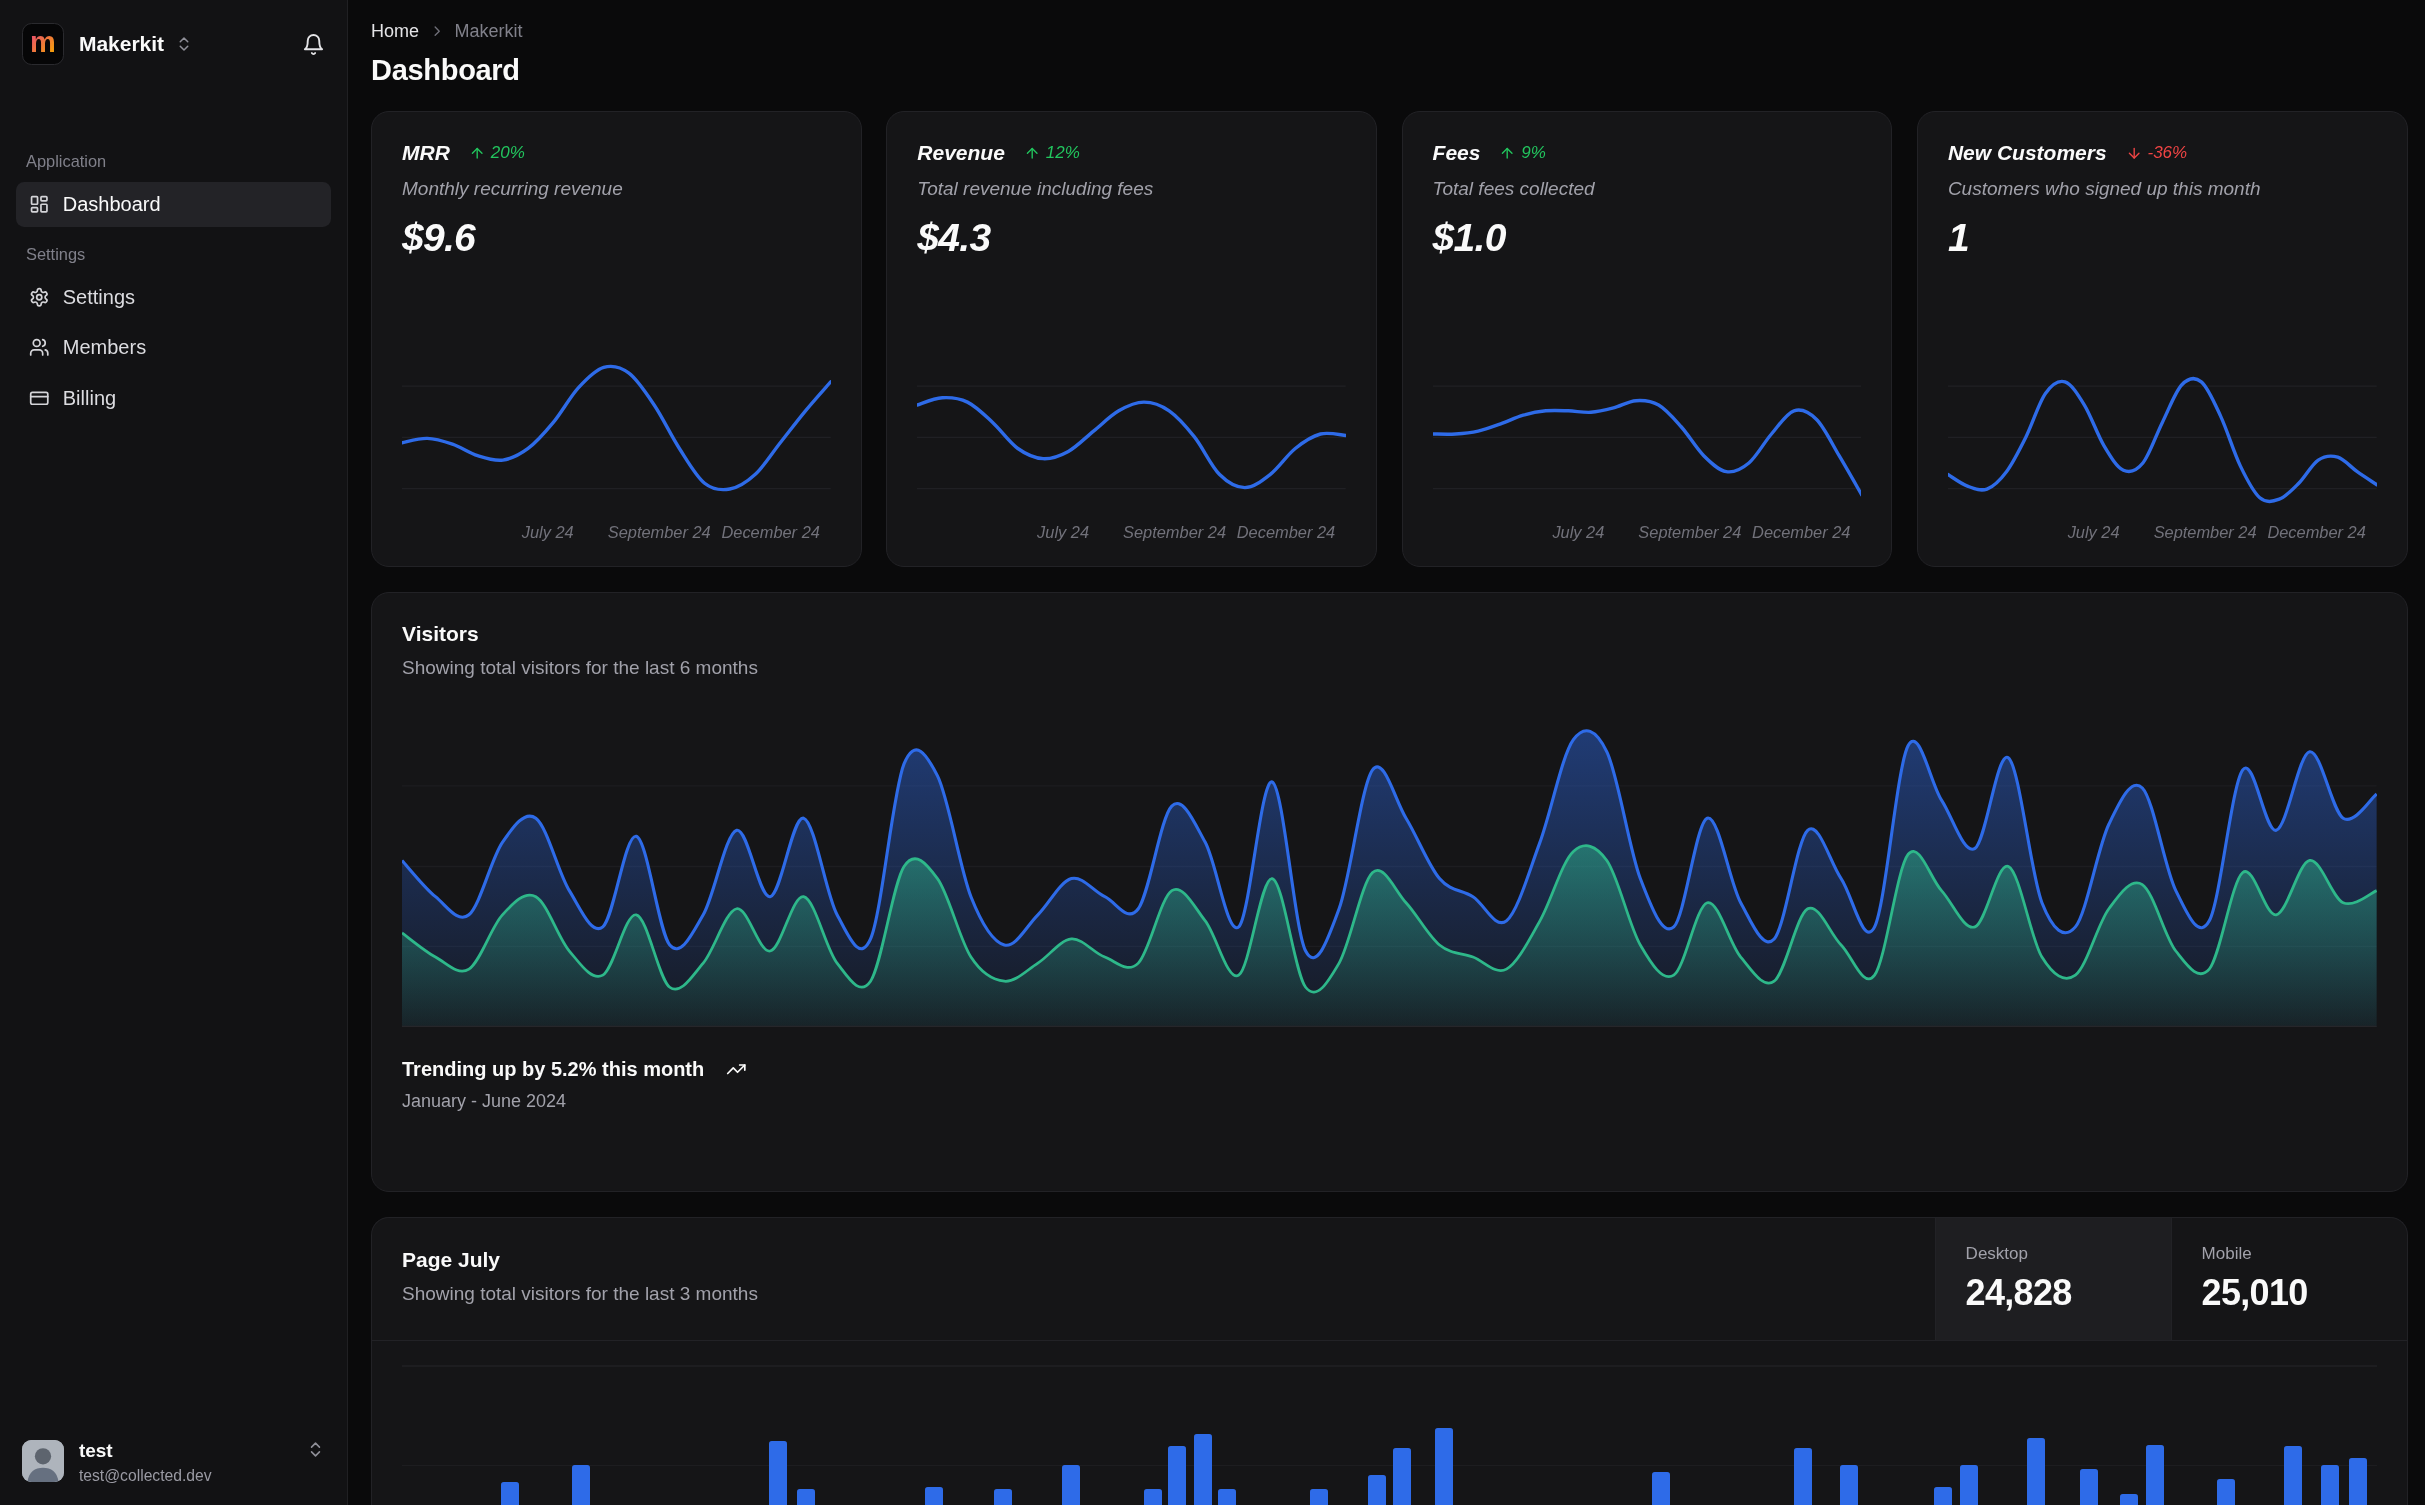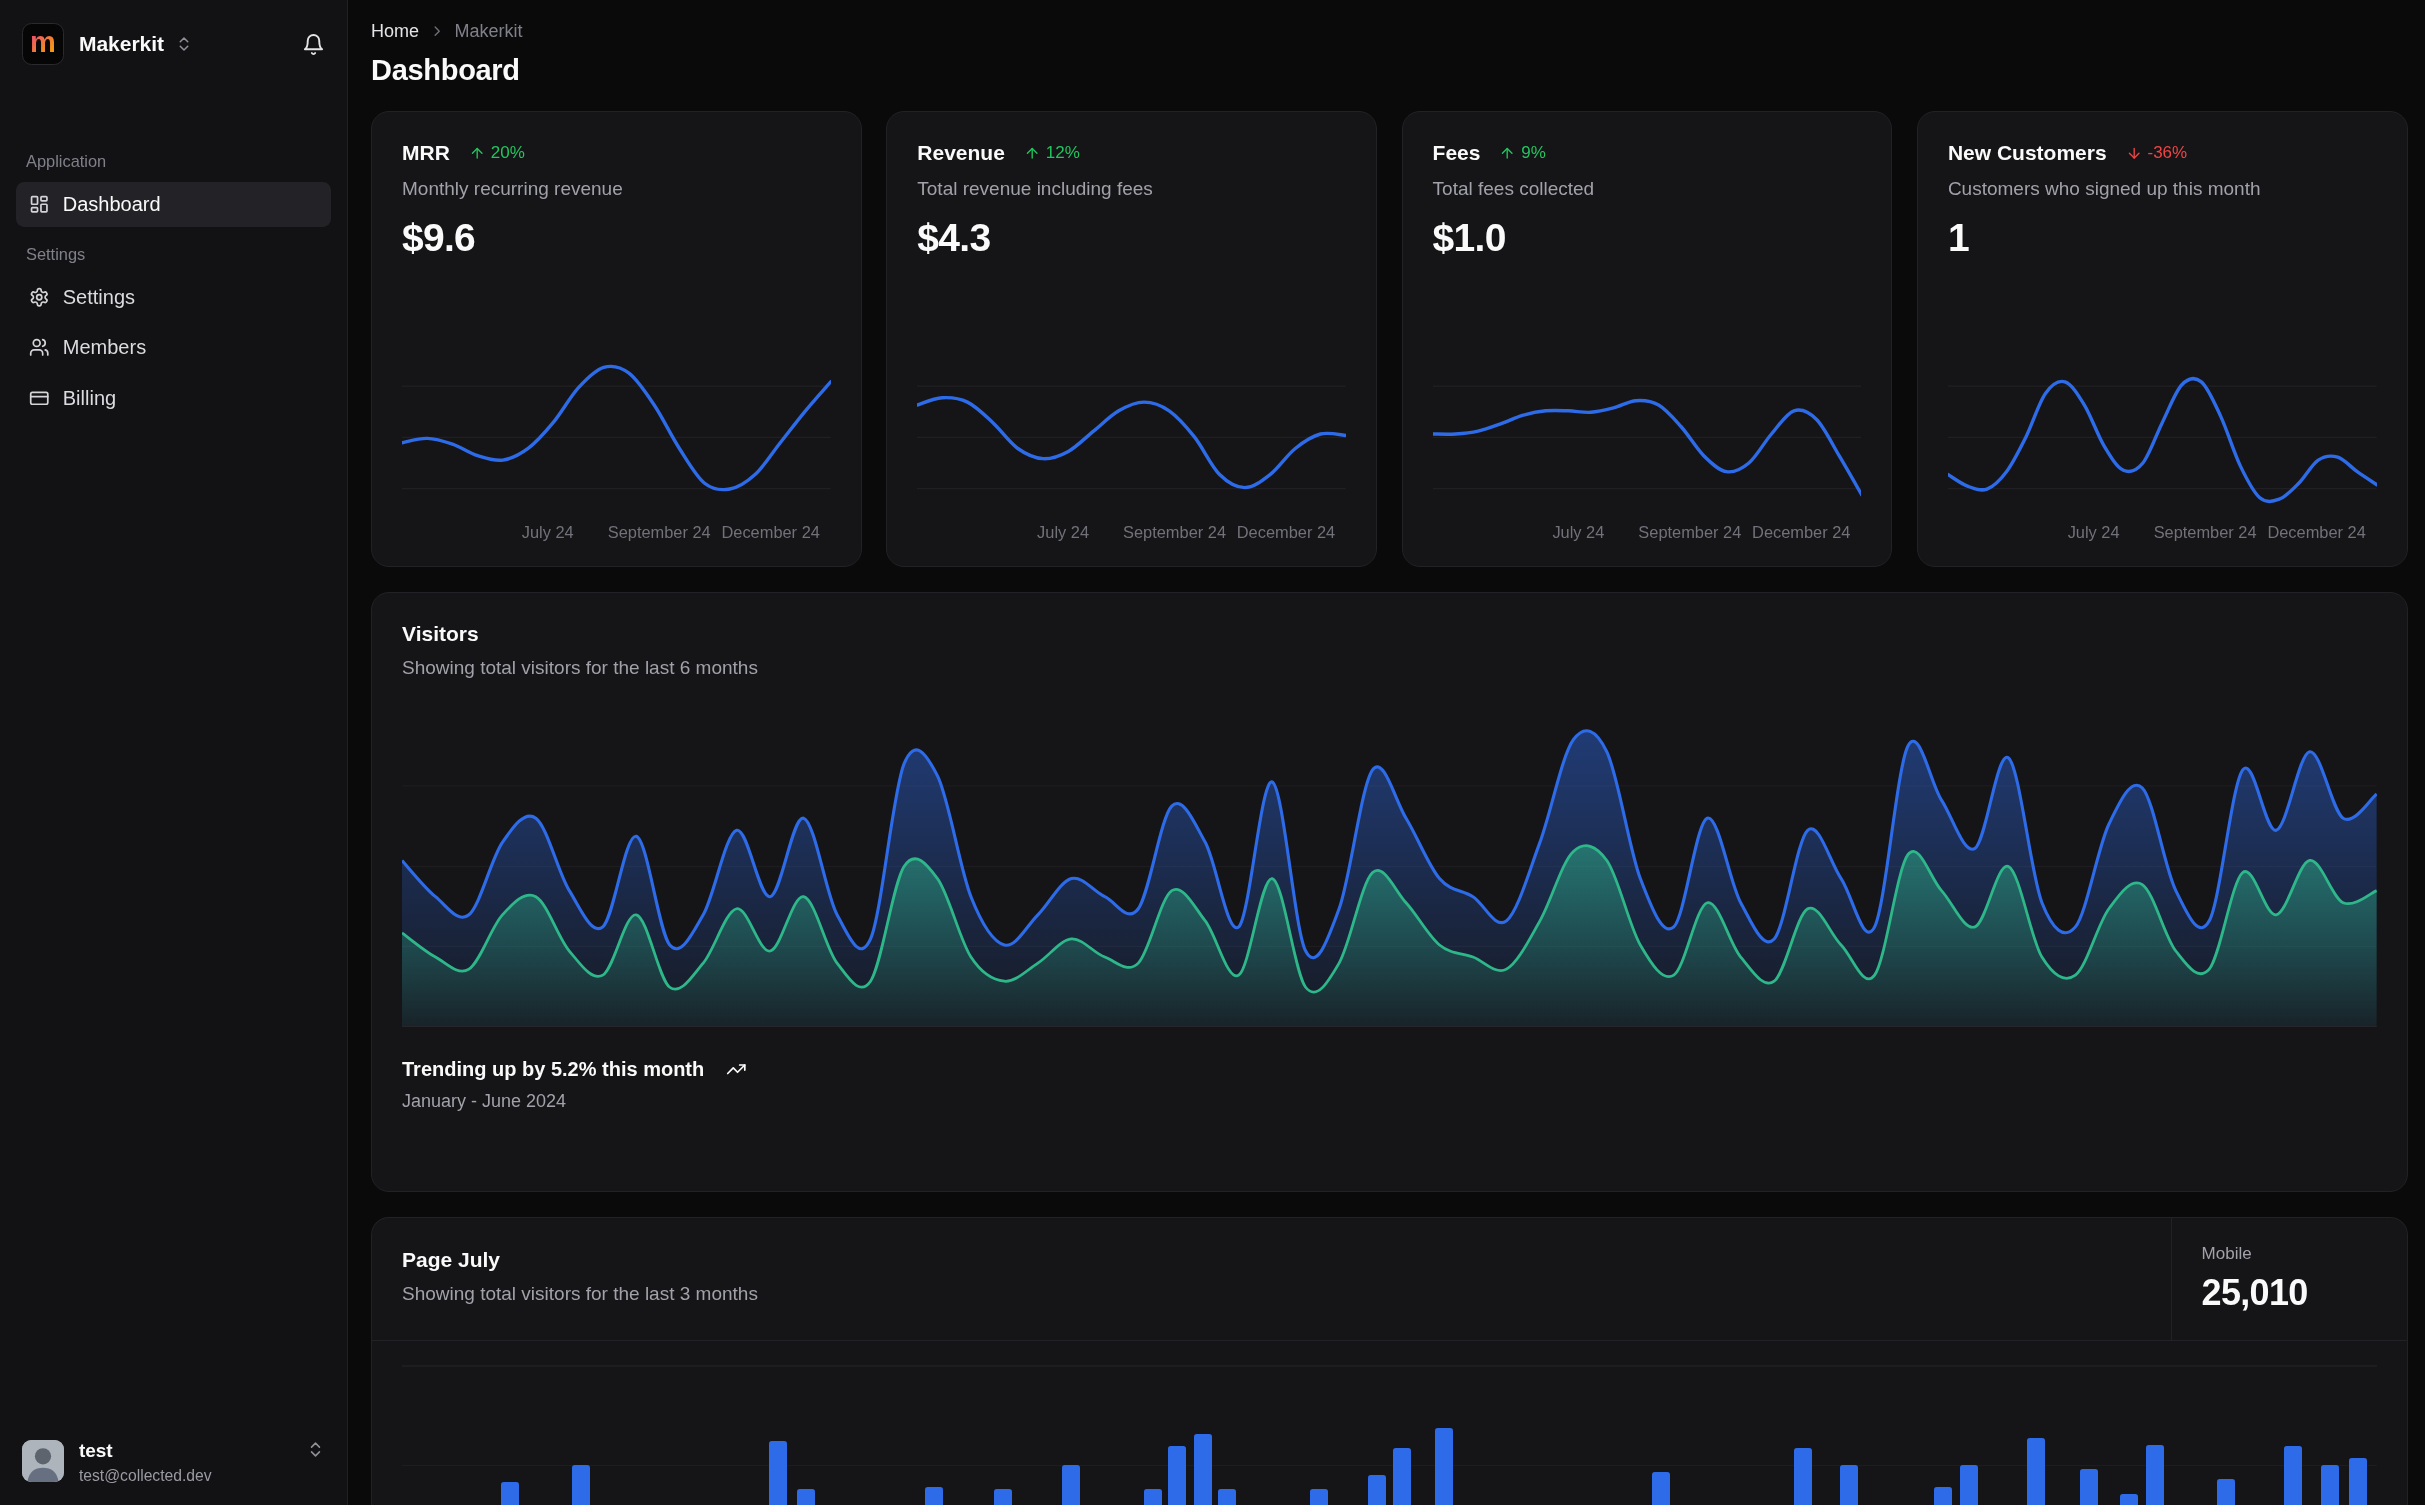--- a/index.html
+++ b/index.html
@@ -63,21 +63,21 @@
   .breadcrumb { display:flex; align-items:center; gap:9.6px; font-size:18px; }
   .crumb-home { color:#e4e4e7; cursor:pointer; }
   .crumb-sep { color:#6f6f78; display:flex; }
   .crumb-current { color:#80808a; }
   .page-title { font-size:29px; font-weight:700; margin-top:12.3px; letter-spacing:-0.3px; }
 
   .card {
     background:#151517; border:1.4px solid #222226; border-radius:18px;
   }
 
-  .stats-grid { display:grid; grid-template-columns:repeat(4,1fr); gap:24.6px; margin-top:24.6px; }
+  .stats-grid { display:grid; grid-template-columns:repeat(4,1fr); gap:24.6px; margin-top:24.6px;font-style:italic; }
   .stat-card { height:456px; padding:29px 30px 13.6px; display:flex; flex-direction:column; }
   .stat-head { display:flex; align-items:center; gap:19px; }
   .stat-title { font-size:21px; font-weight:700; }
   .trend { display:flex; align-items:center; gap:5.5px; font-size:17px; }
   .trend.up { color:#22c55e; }
   .trend.down { color:#ef4444; }
   .stat-sub { font-size:19px; color:#a1a1aa; margin-top:12.3px; }
   .stat-value { font-size:39px; font-weight:700; margin-top:16.4px; letter-spacing:-0.7px; }
   .spark-wrap { margin-top:auto; }
   .spark-svg { width:100%; height:164px; }
@@ -366,20 +366,24 @@
     </div>
   </section>
 
   <section class="card pv-card">
     <div class="pv-head">
       <div class="pv-head-text">
         <h2 class="card-title">Page July</h2>
         <p class="card-sub">Showing total visitors for the last 3 months</p>
       </div>
       <div id="pv-toggles" style="display:flex;">
+          <div class="pv-toggle active">
+    <span class="pv-toggle-label">Desktop</span>
+    <span class="pv-toggle-value">24,828</span>
+          </div>
           <div class="pv-toggle">
     <span class="pv-toggle-label">Mobile</span>
     <span class="pv-toggle-value">25,010</span>
           </div>
         </div>
     </div>
     <div class="pv-chart" id="pv-chart">
       <div class="pv-grid" style="top:24.6px"></div>
       <div class="pv-grid" style="top:124px"></div>
     <div class="pv-bar" style="left: 5%; top: 141px; height: 201px;"></div>

